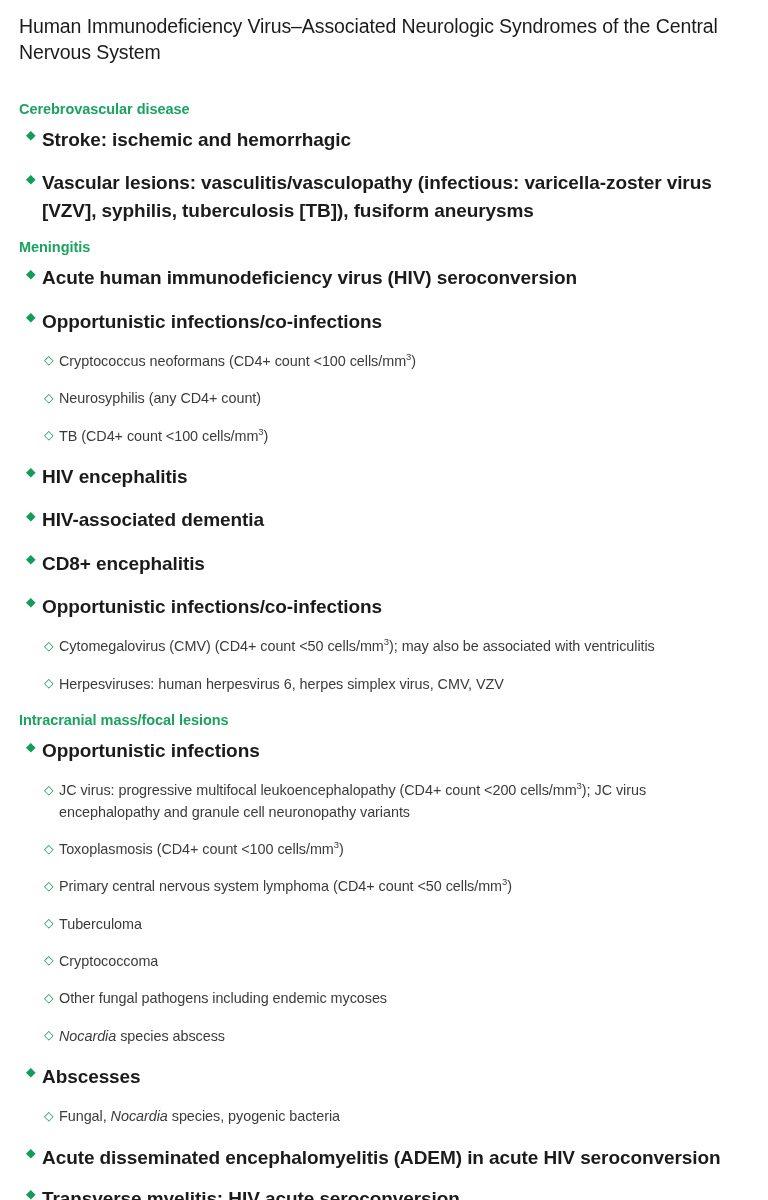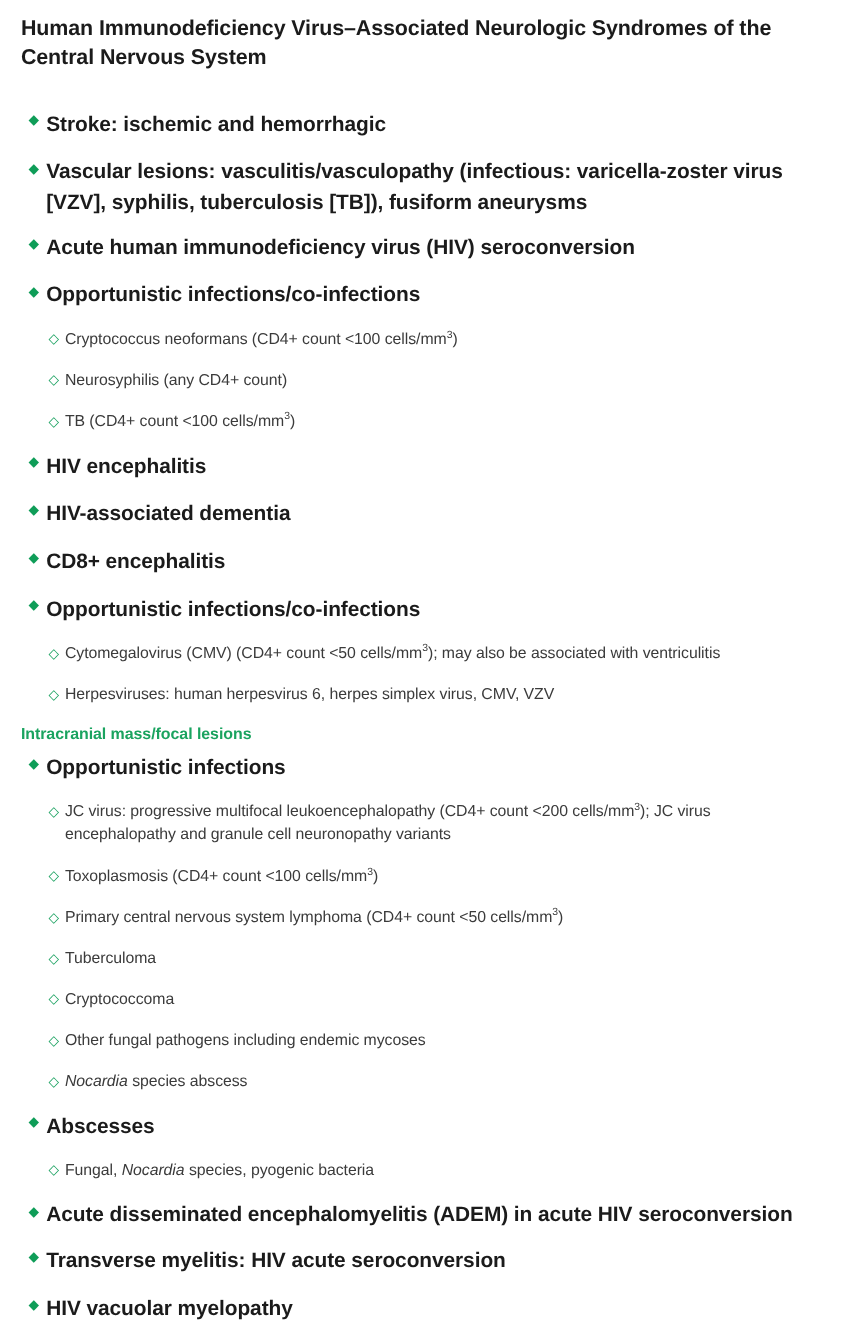--- a/index.html
+++ b/index.html
@@ -13,21 +13,21 @@
     font-family: "Liberation Sans", sans-serif;
     -webkit-font-smoothing: antialiased;
   }
   .page {
     width: 768px;
     box-sizing: border-box;
     padding: 14px 22px 20px 19px;
   }
   .doc-title {
     font-size: 19.5px;
-    font-weight: bold;
+    font-weight: normal;
     color: #1b1b1b;
     line-height: 1.33;
     letter-spacing: -0.1px;
     margin: 0 0 34px 0;
     max-width: 730px;
   }
   .section {
     margin: 0;
   }
   .section-heading {
@@ -93,30 +93,32 @@
     line-height: 0;
   }
 </style>
 </head>
 <body>
 
 <div class="page">
   <h1 class="doc-title">Human Immunodeficiency Virus–Associated Neurologic Syndromes of the Central Nervous System</h1>
   <div id="sections-root">
       <div class="section">
+        <div class="section-heading">Cerebrovascular disease</div>
         <div class="item-l1">
           <span class="bullet-filled">◆</span>
           <span class="l1-text">Stroke: ischemic and hemorrhagic</span>
         </div>
         <div class="item-l1">
           <span class="bullet-filled">◆</span>
           <span class="l1-text">Vascular lesions: vasculitis/vasculopathy (infectious: varicella-zoster virus [VZV], syphilis, tuberculosis [TB]), fusiform aneurysms</span>
         </div>
       </div>
       <div class="section">
+        <div class="section-heading">Meningitis</div>
         <div class="item-l1">
           <span class="bullet-filled">◆</span>
           <span class="l1-text">Acute human immunodeficiency virus (HIV) seroconversion</span>
         </div>
         <div class="item-l1">
           <span class="bullet-filled">◆</span>
           <span class="l1-text">Opportunistic infections/co-infections</span>
         </div>
         <div class="item-l2">
           <span class="bullet-hollow">◇</span>

